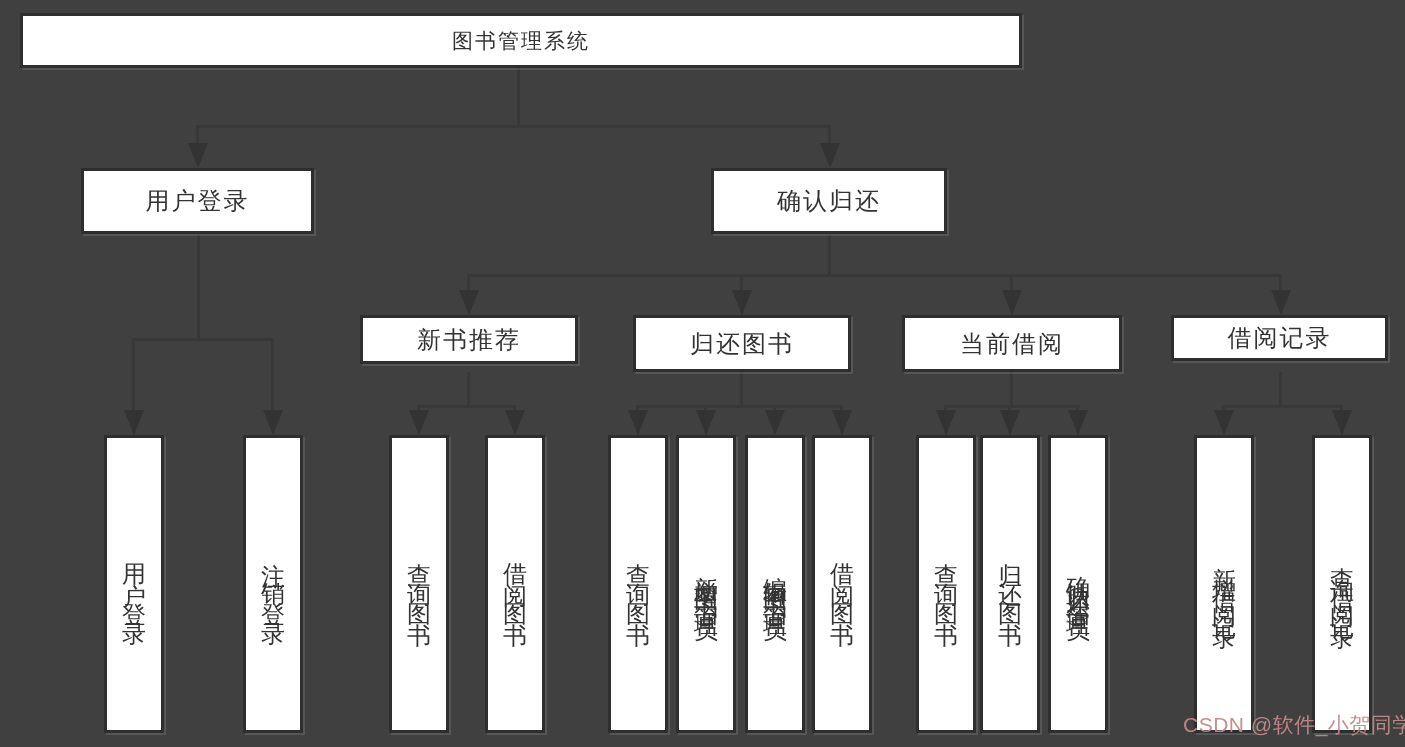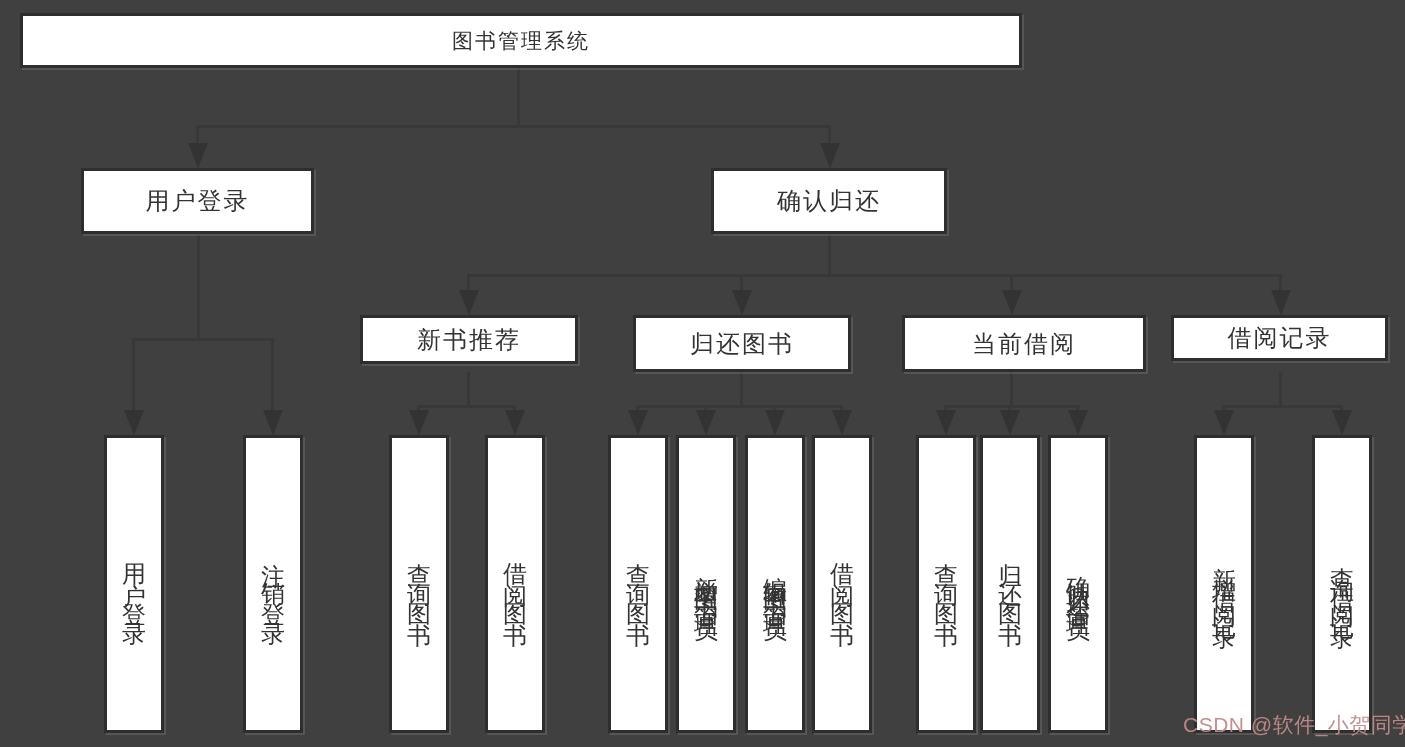--- a/index.html
+++ b/index.html
@@ -108,21 +108,21 @@
   <div class="box" style="left:711px;top:168px;width:236px;height:66px">
     <span class="lbl">确认归还</span>
   </div>
 
   <div class="box" style="left:360px;top:315px;width:218px;height:49px">
     <span class="lbl">新书推荐</span>
   </div>
   <div class="box" style="left:633px;top:315px;width:218px;height:57px">
     <span class="lbl">归还图书</span>
   </div>
-  <div class="box" style="left:902px;top:315px;width:244px;height:57px">
+  <div class="box" style="left:902px;top:315px;width:220px;height:57px">
     <span class="lbl">当前借阅</span>
   </div>
   <div class="box" style="left:1171px;top:315px;width:217px;height:46px">
     <span class="lbl">借阅记录</span>
   </div>
 
   <div class="box leaf" style="left:104px">
     <span class="lbl">用户登录</span>
   </div>
   <div class="box leaf" style="left:243px">

